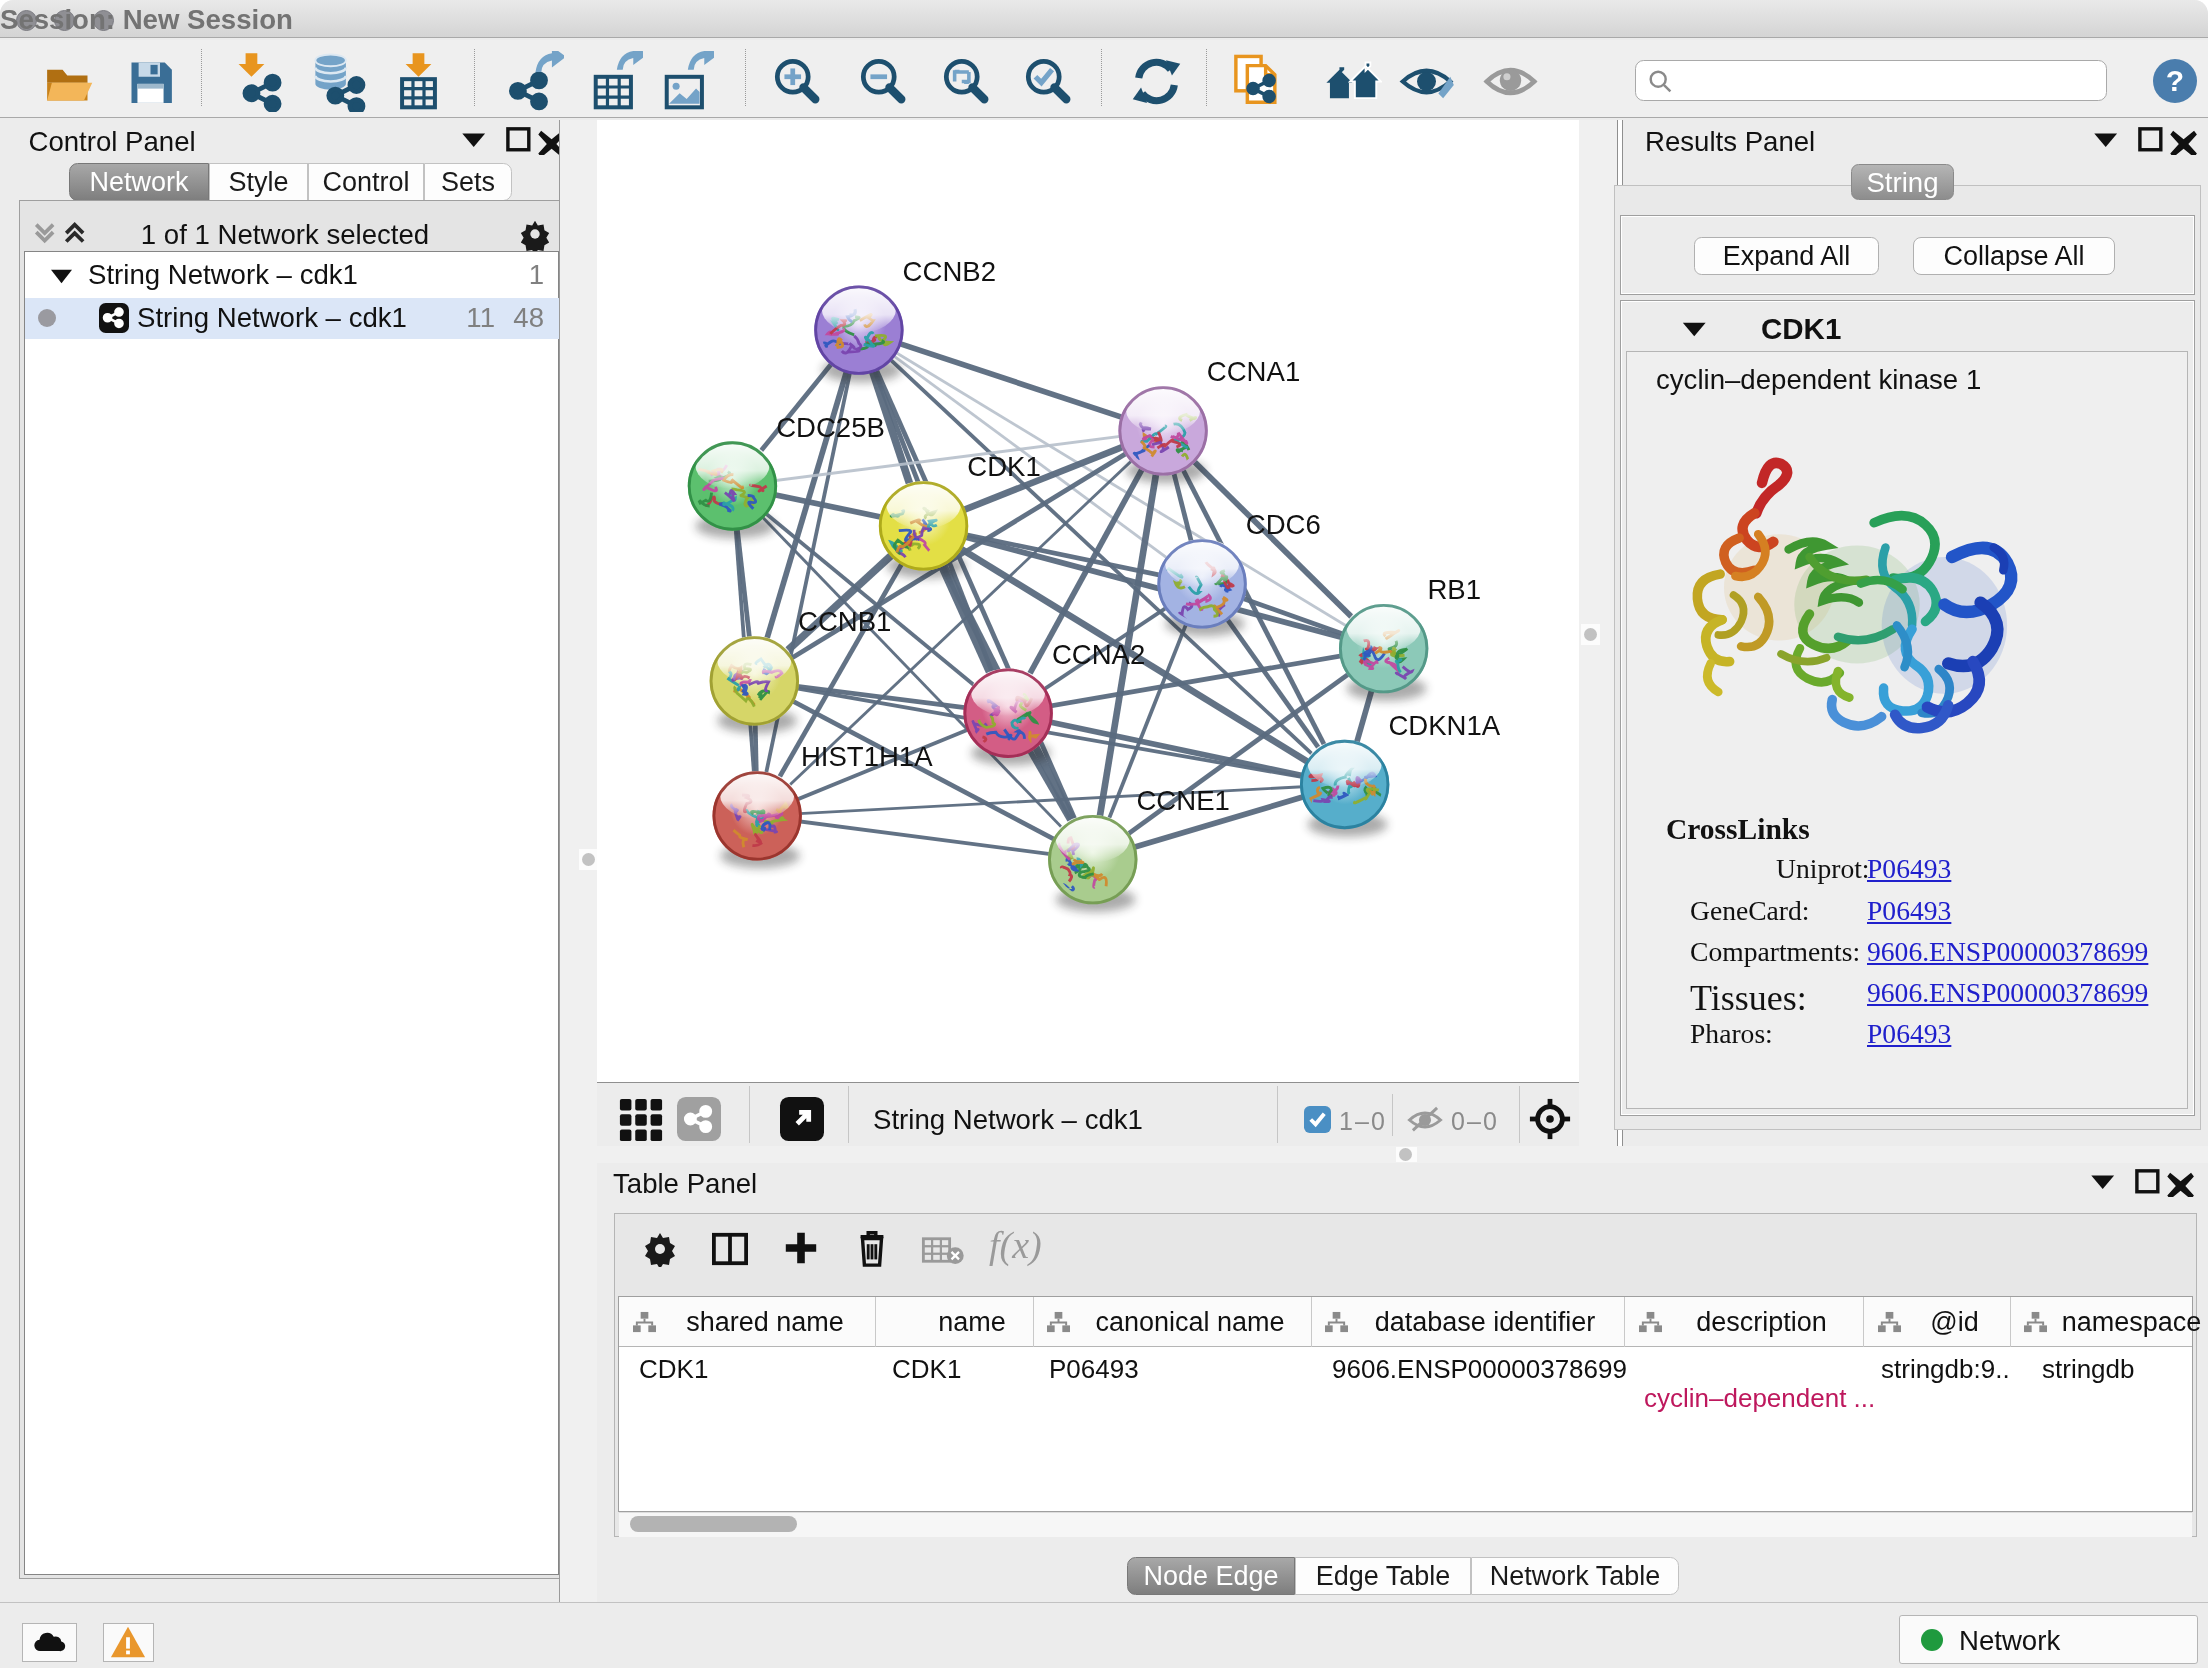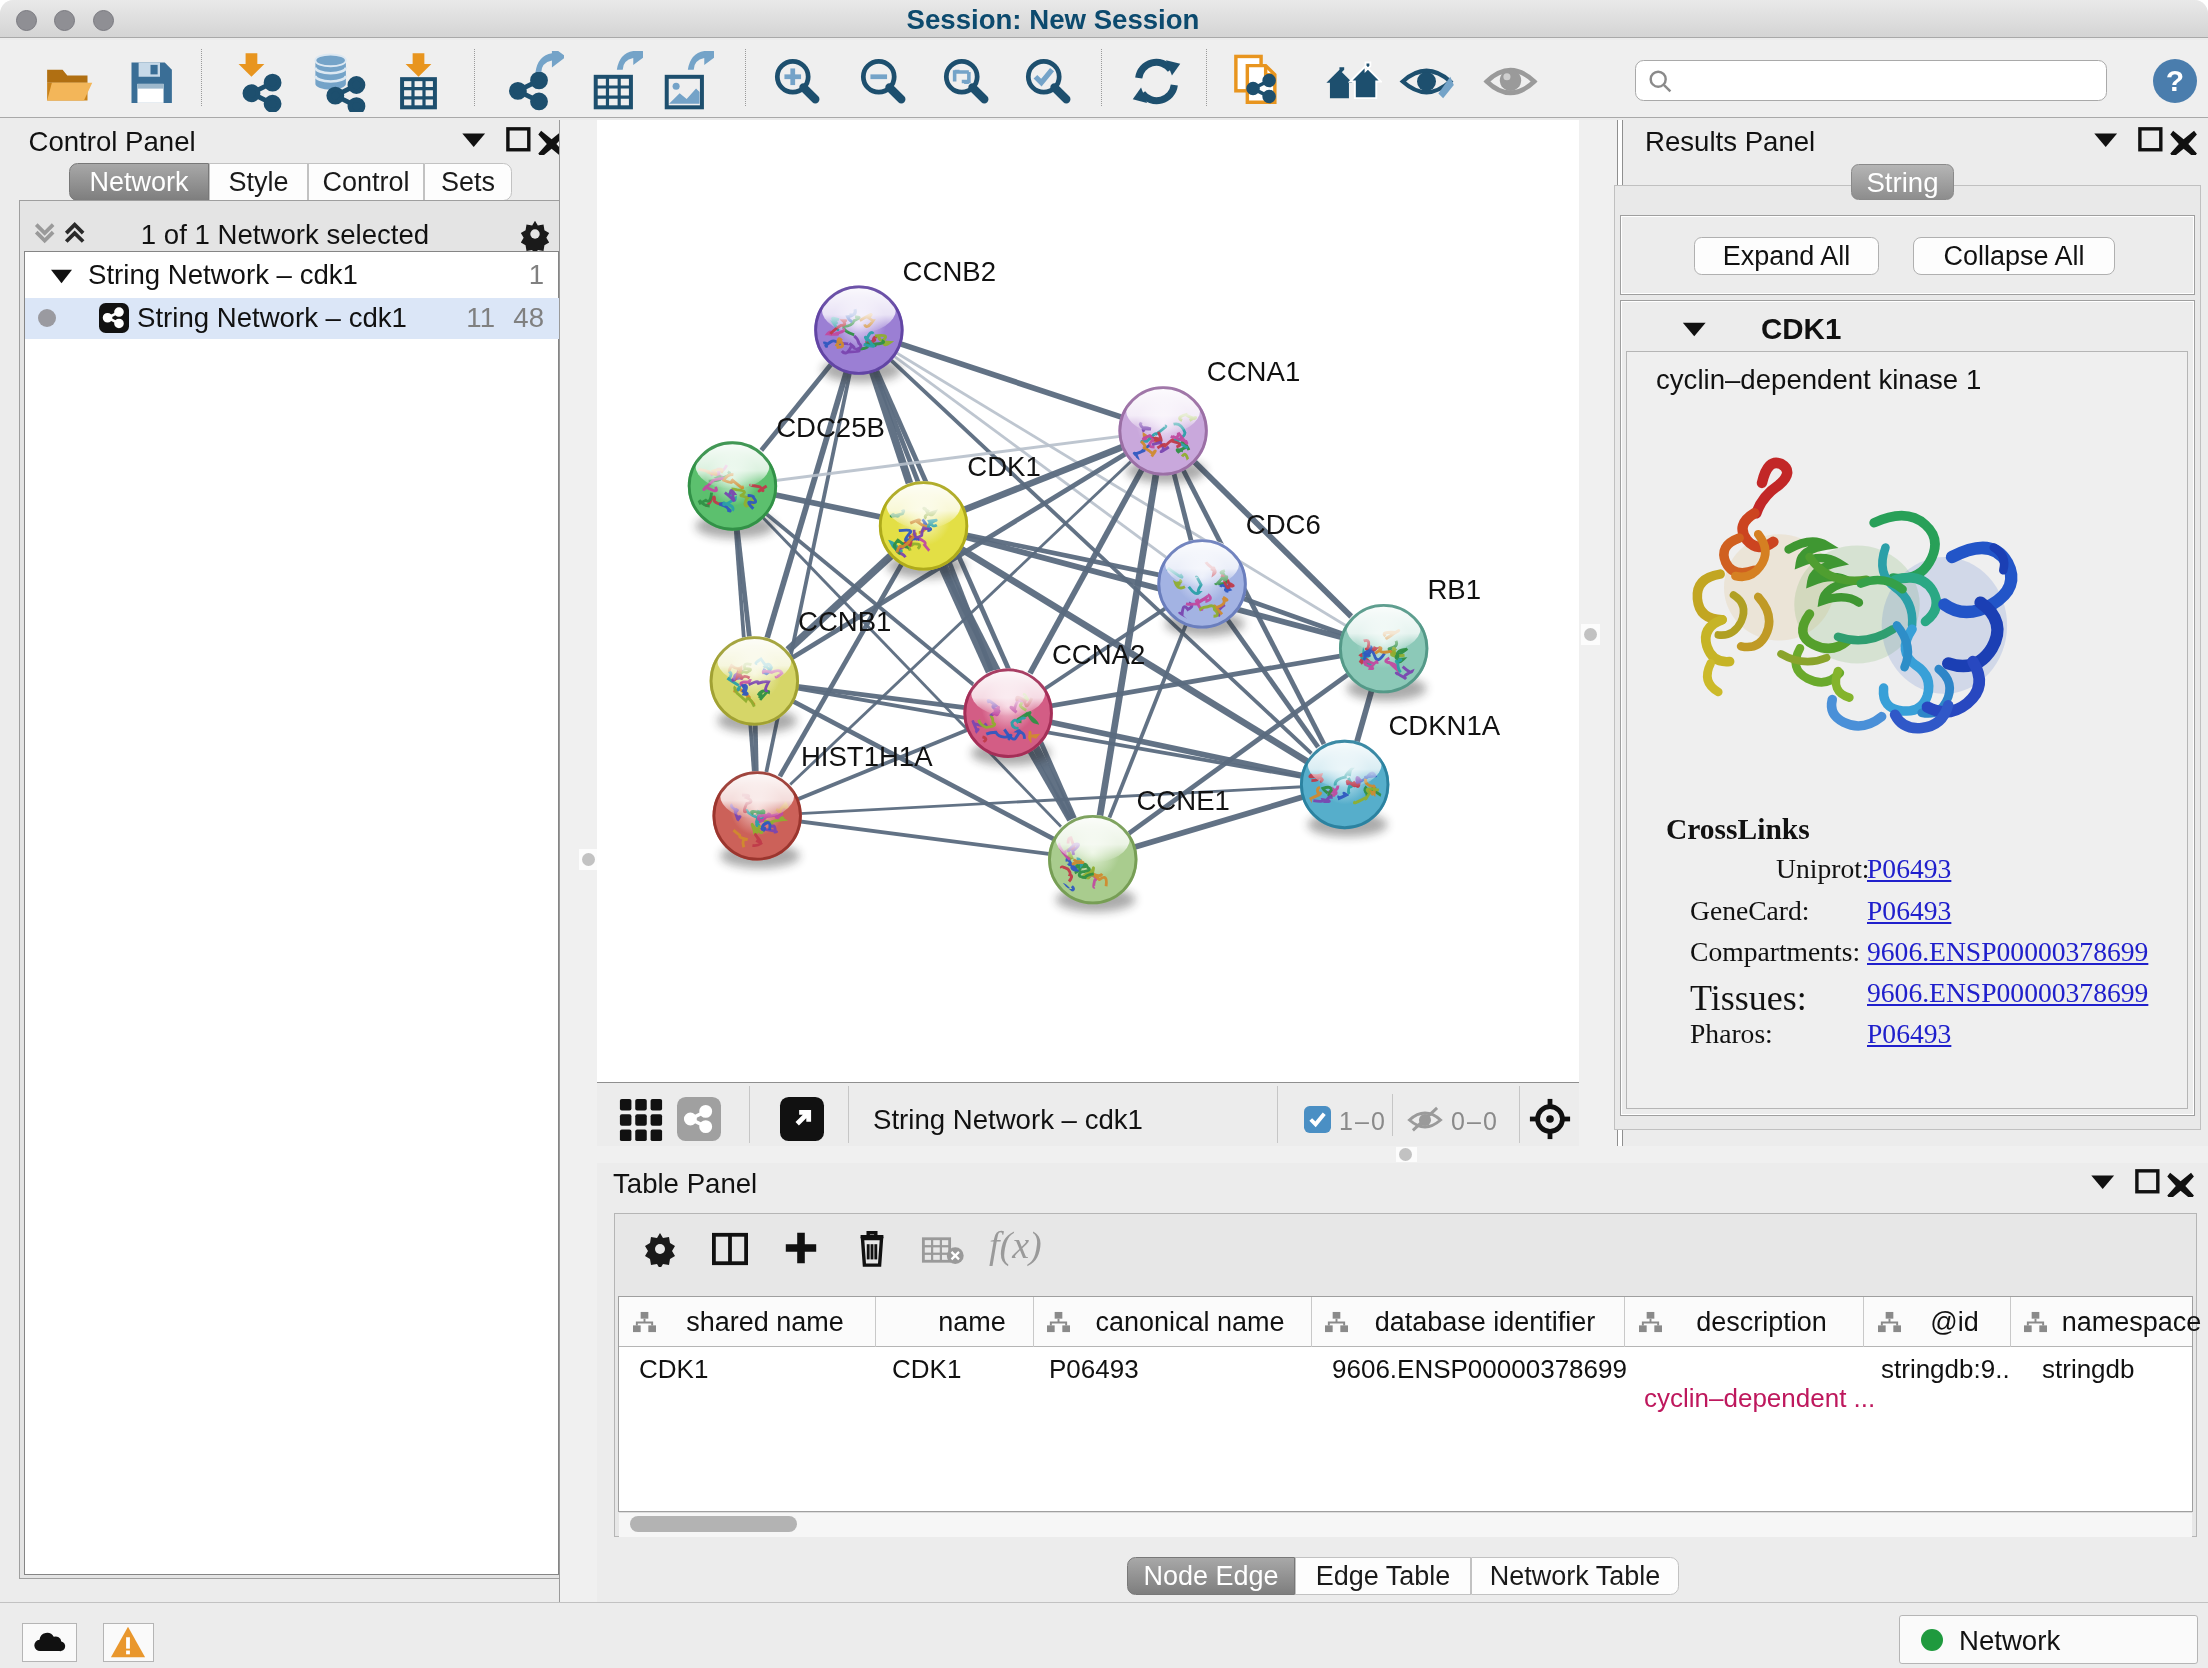--- a/index.html
+++ b/index.html
@@ -1,17 +1,17 @@
 <!DOCTYPE html>
 <html style="font-size:15px"><head><meta charset="utf-8"><style>*{margin:0;padding:0;box-sizing:border-box}html{background:#fff}body{width:2208px;height:1668px;position:relative;font-family:"Liberation Sans",sans-serif;background:#ececec;overflow:hidden;border-radius:13.3px 13.3px 0 0}.abs{position:absolute}.tab{display:inline-block;text-align:center;font-size:27px;color:#1a1a1a;background:#fdfdfd;border:1px solid #c2c2c2;}.seltab{background:linear-gradient(#a8a8a8,#7e7e7e);color:#fff;border-color:#787878}</style></head><body>
 <div class="abs" style="left:0;top:0;width:2208px;height:38px;background:linear-gradient(#e9e9e9,#d4d4d4);border-bottom:1.9px solid #a9a9a9;border-radius:13.3px 13.3px 0 0"></div>
 <div class="abs" style="left:16px;top:9.5px;width:21px;height:21px;border-radius:50%;background:#8f8f94;border:1px solid #7a7a80"></div>
 <div class="abs" style="left:54px;top:9.5px;width:21px;height:21px;border-radius:50%;background:#8f8f94;border:1px solid #7a7a80"></div>
 <div class="abs" style="left:93px;top:9.5px;width:21px;height:21px;border-radius:50%;background:#8f8f94;border:1px solid #7a7a80"></div>
-<div class="abs" style="left:0;top:3.8px;width:2106px;text-align:center;font-size:27.6px;font-weight:600;color:#0c4a6e">Session: New Session</div>
+<div class="abs" style="left:0;top:3.8px;width:2106px;font-size:27.6px;font-weight:600;color:#737373">Session: New Session</div>
 <div class="abs" style="left:0;top:40px;width:2208px;height:78px;background:#efefef;border-bottom:1.9px solid #a9a9a9"></div>
 <svg style="position:absolute;left:40px;top:53px" width="57" height="57" viewBox="0 0 48 48">
     <path d="M6,14 h13 l4,5 h17 v6 h-34 z" fill="#b06f12"></path>
     <path d="M6,25 h34 v15 h-34 z" fill="#c8821a"></path>
     <path d="M10,25 h34 l-7,15 h-31 z" fill="#f3b659"></path>
   </svg>
 <svg style="position:absolute;left:122px;top:53px" width="57" height="57" viewBox="0 0 48 48">
     <path d="M8,8 h28 l6,6 v28 h-34 z" fill="#3a6e96"></path>
     <rect x="14" y="8" width="18" height="12" fill="#c7d9e8"></rect>
     <rect x="24" y="10" width="6" height="8" fill="#3a6e96"></rect>

